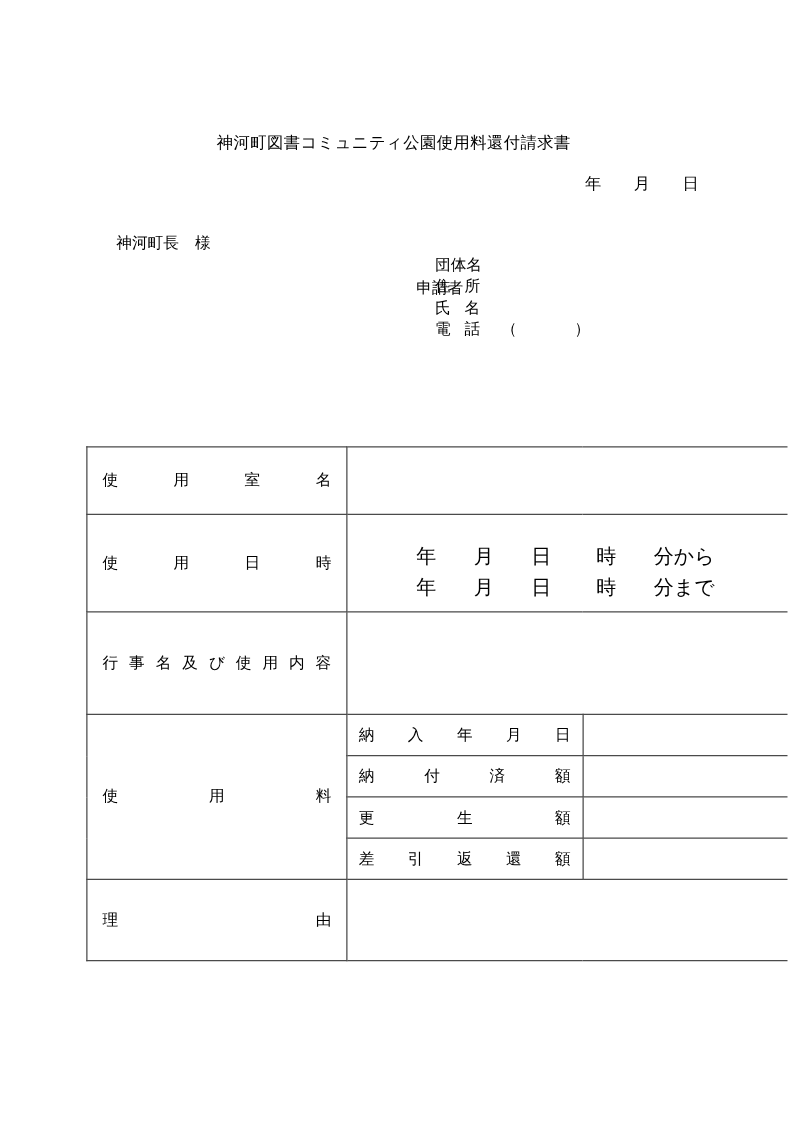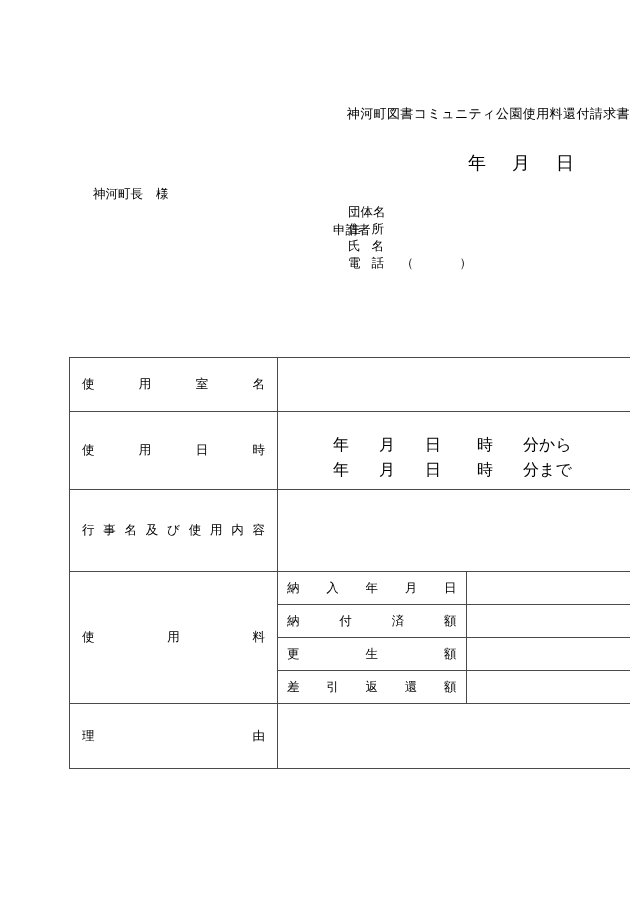--- a/index.html
+++ b/index.html
@@ -31,31 +31,31 @@
     font-size: 12.5px;
     letter-spacing: 0.6px;
     white-space: nowrap;
   }
 
   .doc-title {
     position: absolute;
     left: 0;
     top: 105px;
     width: 630px;
-    text-align: right;
+    text-align: center;
     font-size: 13px;
     letter-spacing: 0.4px;
     white-space: nowrap;
   }
 
   .date-line {
     position: absolute;
     left: 468px;
-    top: 151px;
-    font-size: 18px;
+    top: 138px;
+    font-size: 13px;
     white-space: nowrap;
   }
   .date-line .gap { display: inline-block; width: 26px; }
 
   
   .addressee {
     position: absolute;
     left: 93px;
     top: 186px;
     font-size: 12.5px;

